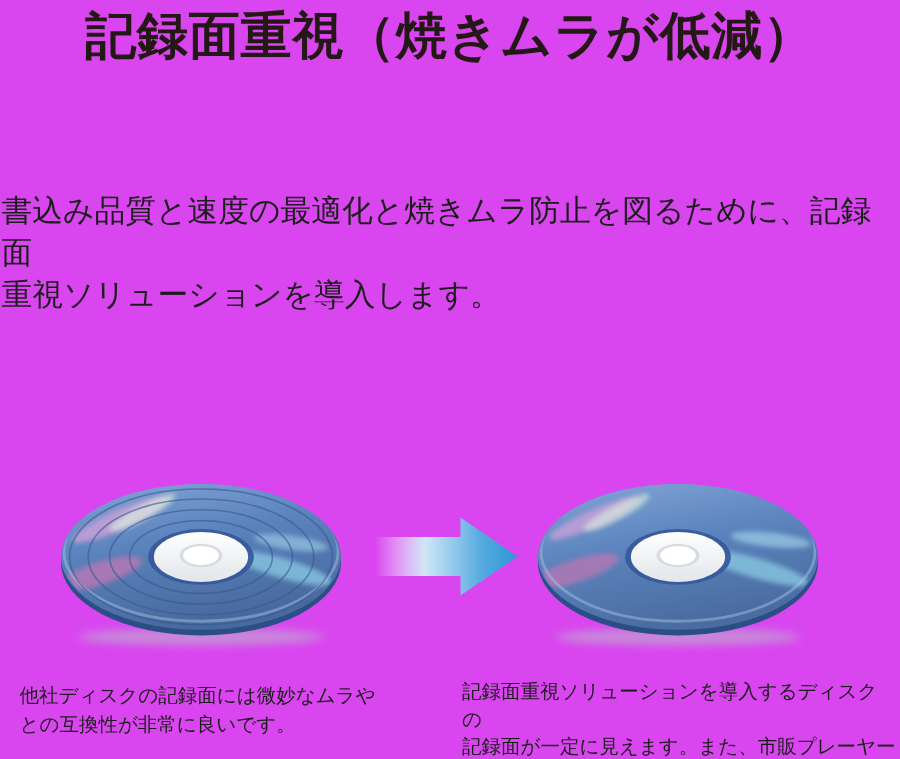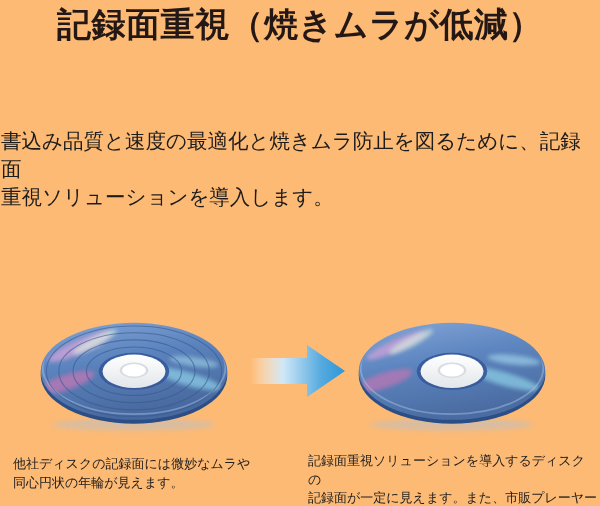--- a/index.html
+++ b/index.html
@@ -1,19 +1,19 @@
 <!DOCTYPE html>
 <html lang="ja"><head>
 <meta charset="utf-8">
 <style>
   html,body{margin:0;padding:0;background:#ffffff;}
   .page{
     position:relative;
     width:600px;height:506px;
-    background:#fdba74;
+    background:#d946ef;
     overflow:hidden;
     font-family:"Liberation Sans","DejaVu Sans",sans-serif;
   }
   .title{
     position:absolute;top:1px;left:0;width:600px;margin:0;
     text-align:center;
     font-size:34px;line-height:46px;font-weight:800;
     letter-spacing:0.5px;
     color:#231815;
   }
@@ -140,18 +140,18 @@
         <ellipse cx="105" cy="50" rx="96" ry="49" fill="none" stroke="#aac7e6" stroke-width="2" opacity="0.45"></ellipse>
       </g>
       <ellipse cx="105" cy="54" rx="37" ry="19.5" fill="#34589a" opacity="0.9"></ellipse>
       <ellipse cx="105" cy="54" rx="33" ry="17.5" fill="url(#hubR)"></ellipse>
       <ellipse cx="105" cy="53" rx="15" ry="8.2" fill="#d8dce1"></ellipse>
       <ellipse cx="105" cy="53" rx="12.5" ry="6.6" fill="#ffffff"></ellipse>
     </svg>
   </div>
 
   <p class="caption caption-left">他社ディスクの記録面には微妙なムラや
-同心円状の年輪が見えます。</p>
+との互換性が非常に良いです。</p>
   <p class="caption caption-right">記録面重視ソリューションを導入するディスクの
 記録面が一定に見えます。また、市販プレーヤー
 との互換性が非常に良いです。</p>
 
 </div>
 
 </body></html>

